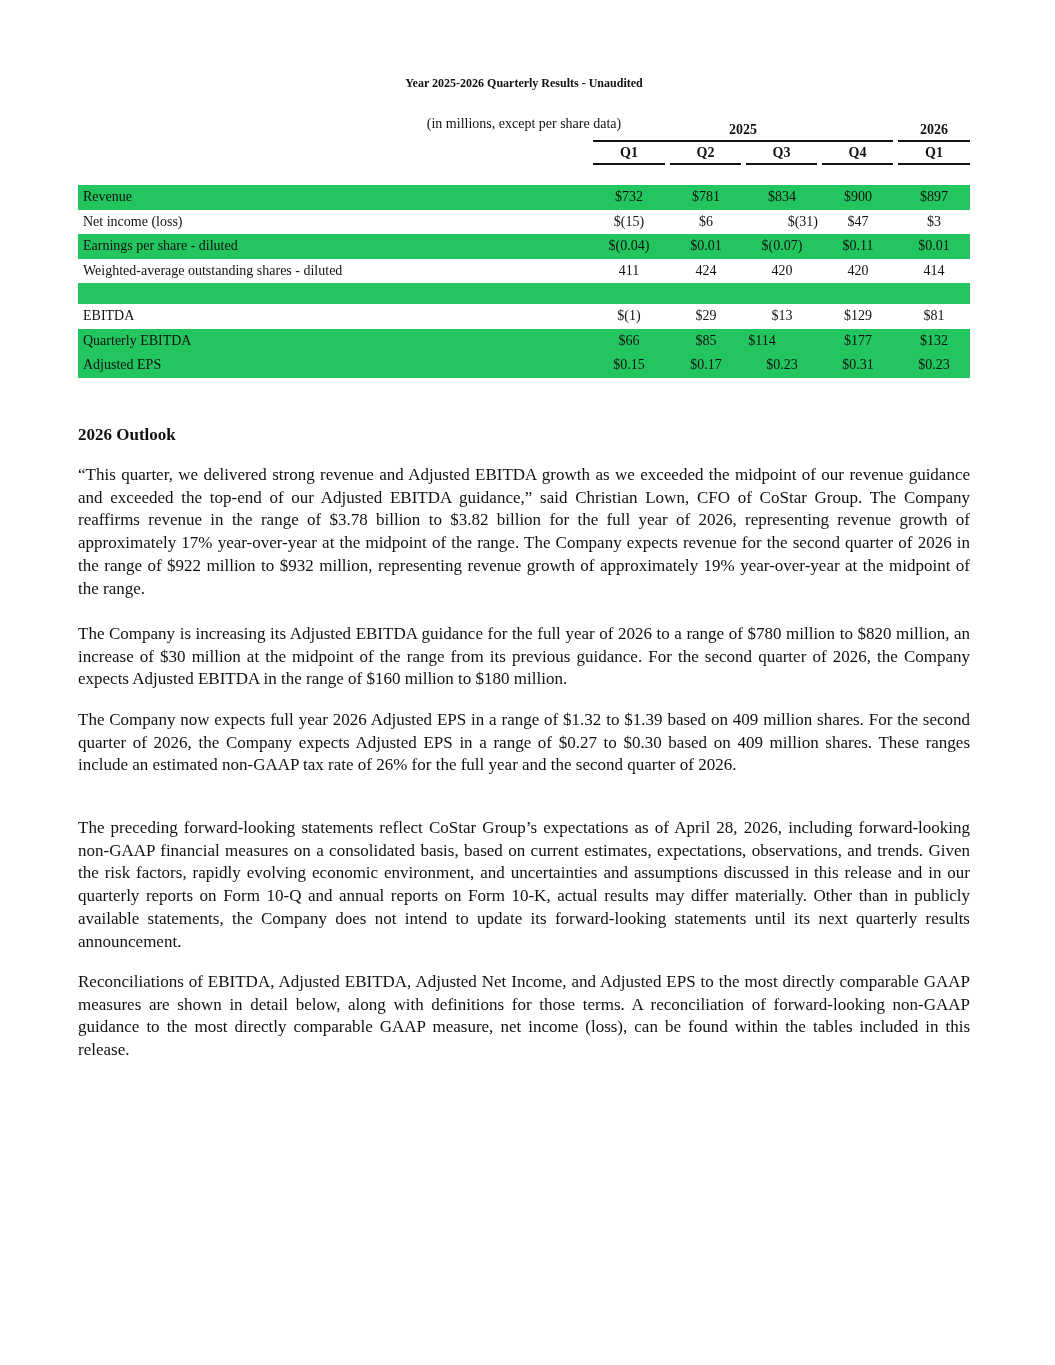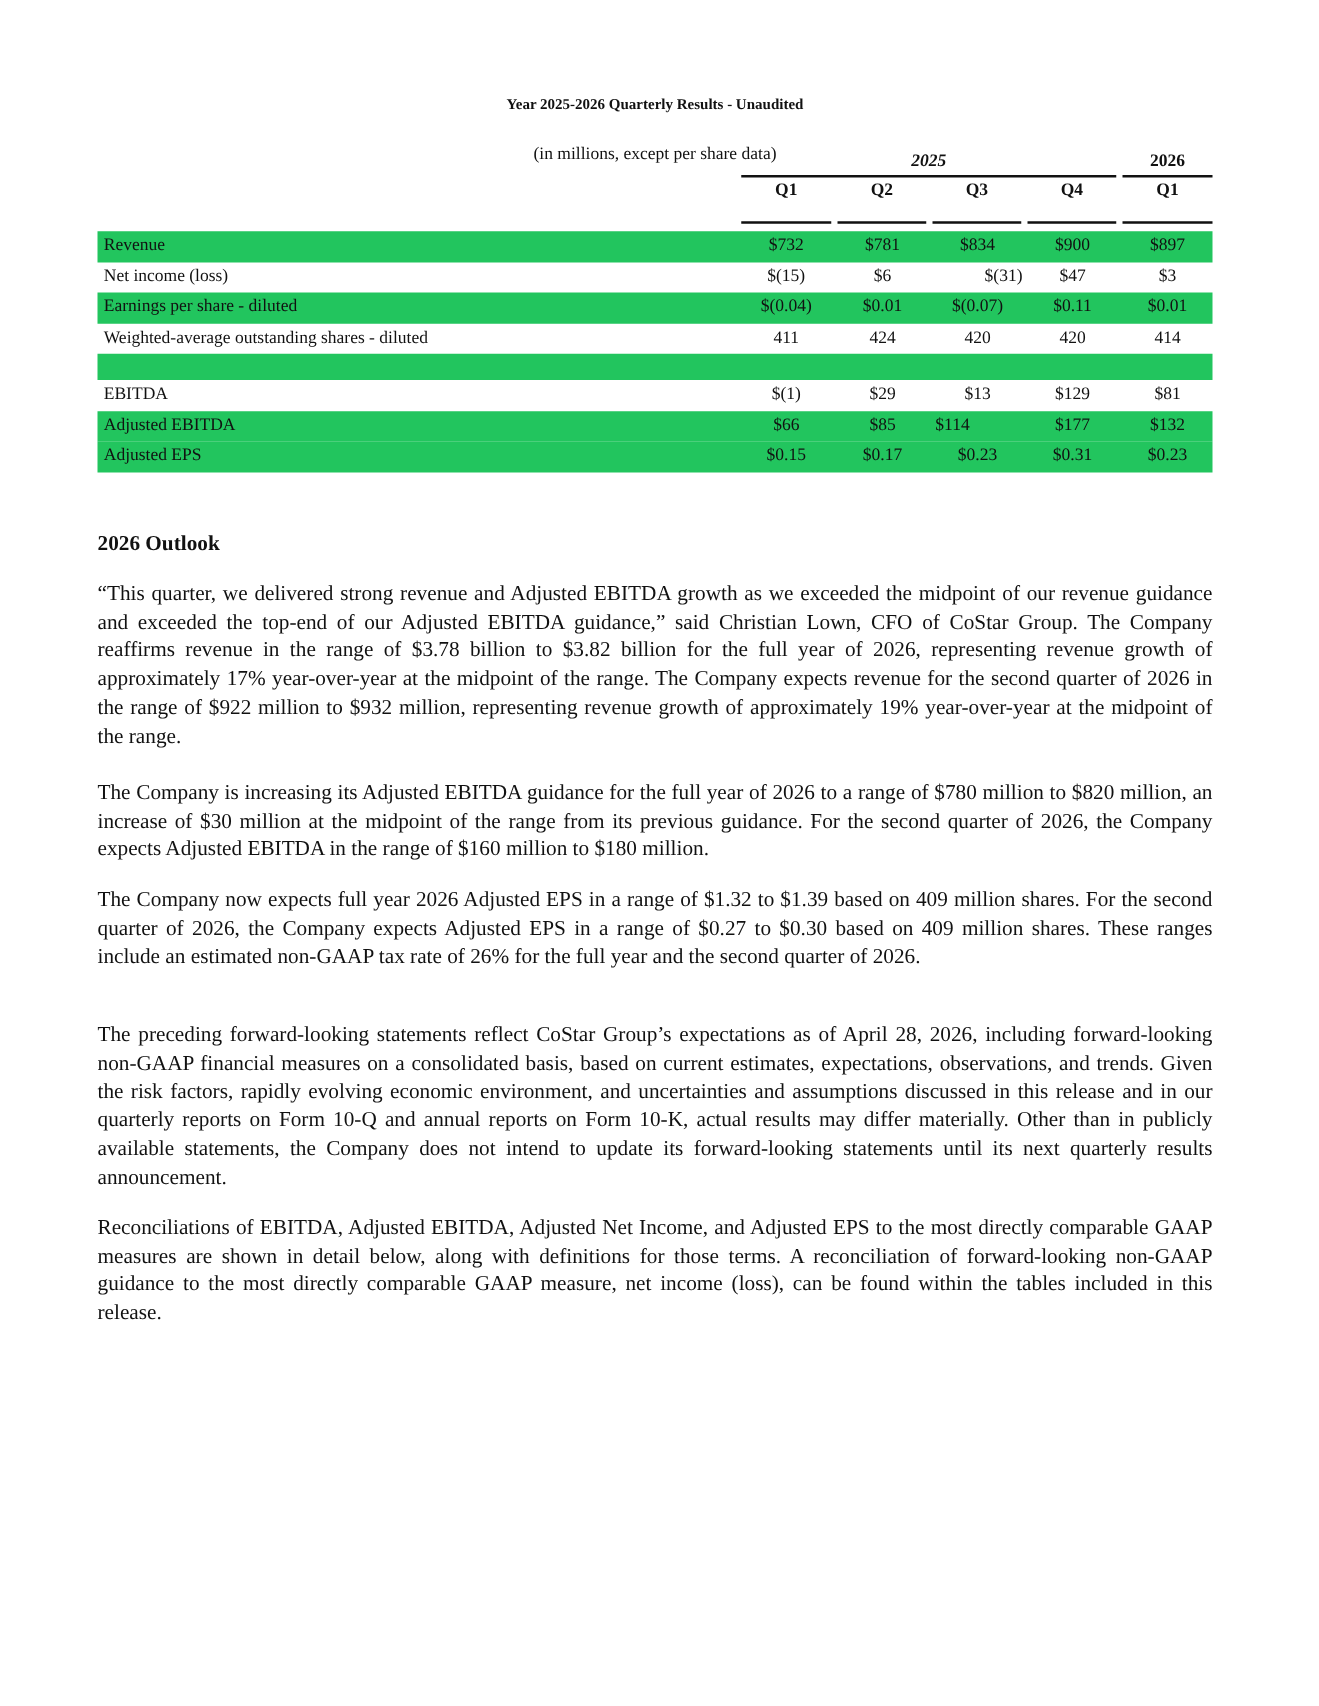--- a/index.html
+++ b/index.html
@@ -1,36 +1,36 @@
 <!DOCTYPE html>
 <html><head>
 <meta charset="utf-8">
 <style>
   html, body { margin:0; padding:0; background:#ffffff; }
   body { width:1055px; height:1365px; position:relative; font-family:"Liberation Serif", serif; color:#111; overflow:hidden; }
   .title { position:absolute; top:76px; left:0; width:1048px; text-align:center; font-weight:bold; font-size:12px; }
   .subtitle { position:absolute; top:116px; left:0; width:1048px; text-align:center; font-size:14px; }
   .yr { position:absolute; top:122px; font-weight:bold; font-size:14px; text-align:center; border-bottom:2px solid #111; padding-bottom:1px; height:17px; }
-  .q { position:absolute; top:145px; font-weight:bold; font-size:14px; text-align:center; border-bottom:2px solid #111; height:17px; padding-bottom:15px; }
+  .q { position:absolute; top:145px; font-weight:bold; font-size:14px; text-align:center; border-bottom:2px solid #111; height:17px; padding-bottom:1px; }
   .tbl { position:absolute; left:78px; top:185px; width:892px; }
   .row { position:relative; height:24.5px; font-size:14px; }
   .row.shade { background:#22c55e; }
   .row.blank { height:21px; }
   .row .lbl { position:absolute; left:5px; top:4px; }
   .row .v { position:absolute; top:4px; text-align:center; width:72px; }
   .h2 { position:absolute; top:425px; left:78px; font-weight:bold; font-size:17px; }
   .para { position:absolute; left:78px; width:892px; font-size:17px; line-height:22.7px; text-align:justify; margin:0; }
 </style>
 </head>
 <body>
 
 <div class="title">Year 2025-2026 Quarterly Results - Unaudited</div>
 <div class="subtitle">(in millions, except per share data)</div>
 
-<div class="yr" style="left:593px;width:300px;font-style:italic;">2025</div>
+<div class="yr" style="left:593px;width:300px;">2025</div>
 <div class="yr" style="left:898px;width:72px;">2026</div>
 
 <div class="q" style="left:593px;width:72px;">Q1</div>
 <div class="q" style="left:670px;width:71px;">Q2</div>
 <div class="q" style="left:746px;width:71px;">Q3</div>
 <div class="q" style="left:822px;width:71px;">Q4</div>
 <div class="q" style="left:898px;width:72px;">Q1</div>
 
 <div class="tbl" id="tbl">
     <div class="row shade">
@@ -68,21 +68,21 @@
     <div class="row shade blank"></div>
     <div class="row">
       <span class="lbl">EBITDA</span>
       <span class="v" style="left: 515px;">$(1)</span>
       <span class="v" style="left: 592px;">$29</span>
       <span class="v" style="left: 668px;">$13</span>
       <span class="v" style="left: 744px;">$129</span>
       <span class="v" style="left: 820px;">$81</span>
     </div>
     <div class="row shade">
-      <span class="lbl">Adjusted EBITDA</span>
+      <span class="lbl">Quarterly EBITDA</span>
       <span class="v" style="left: 515px;">$66</span>
       <span class="v" style="left: 592px;">$85</span>
       <span class="v" style="left: 648px;">$114</span>
       <span class="v" style="left: 744px;">$177</span>
       <span class="v" style="left: 820px;">$132</span>
     </div>
     <div class="row shade">
       <span class="lbl">Adjusted EPS</span>
       <span class="v" style="left: 515px;">$0.15</span>
       <span class="v" style="left: 592px;">$0.17</span>

